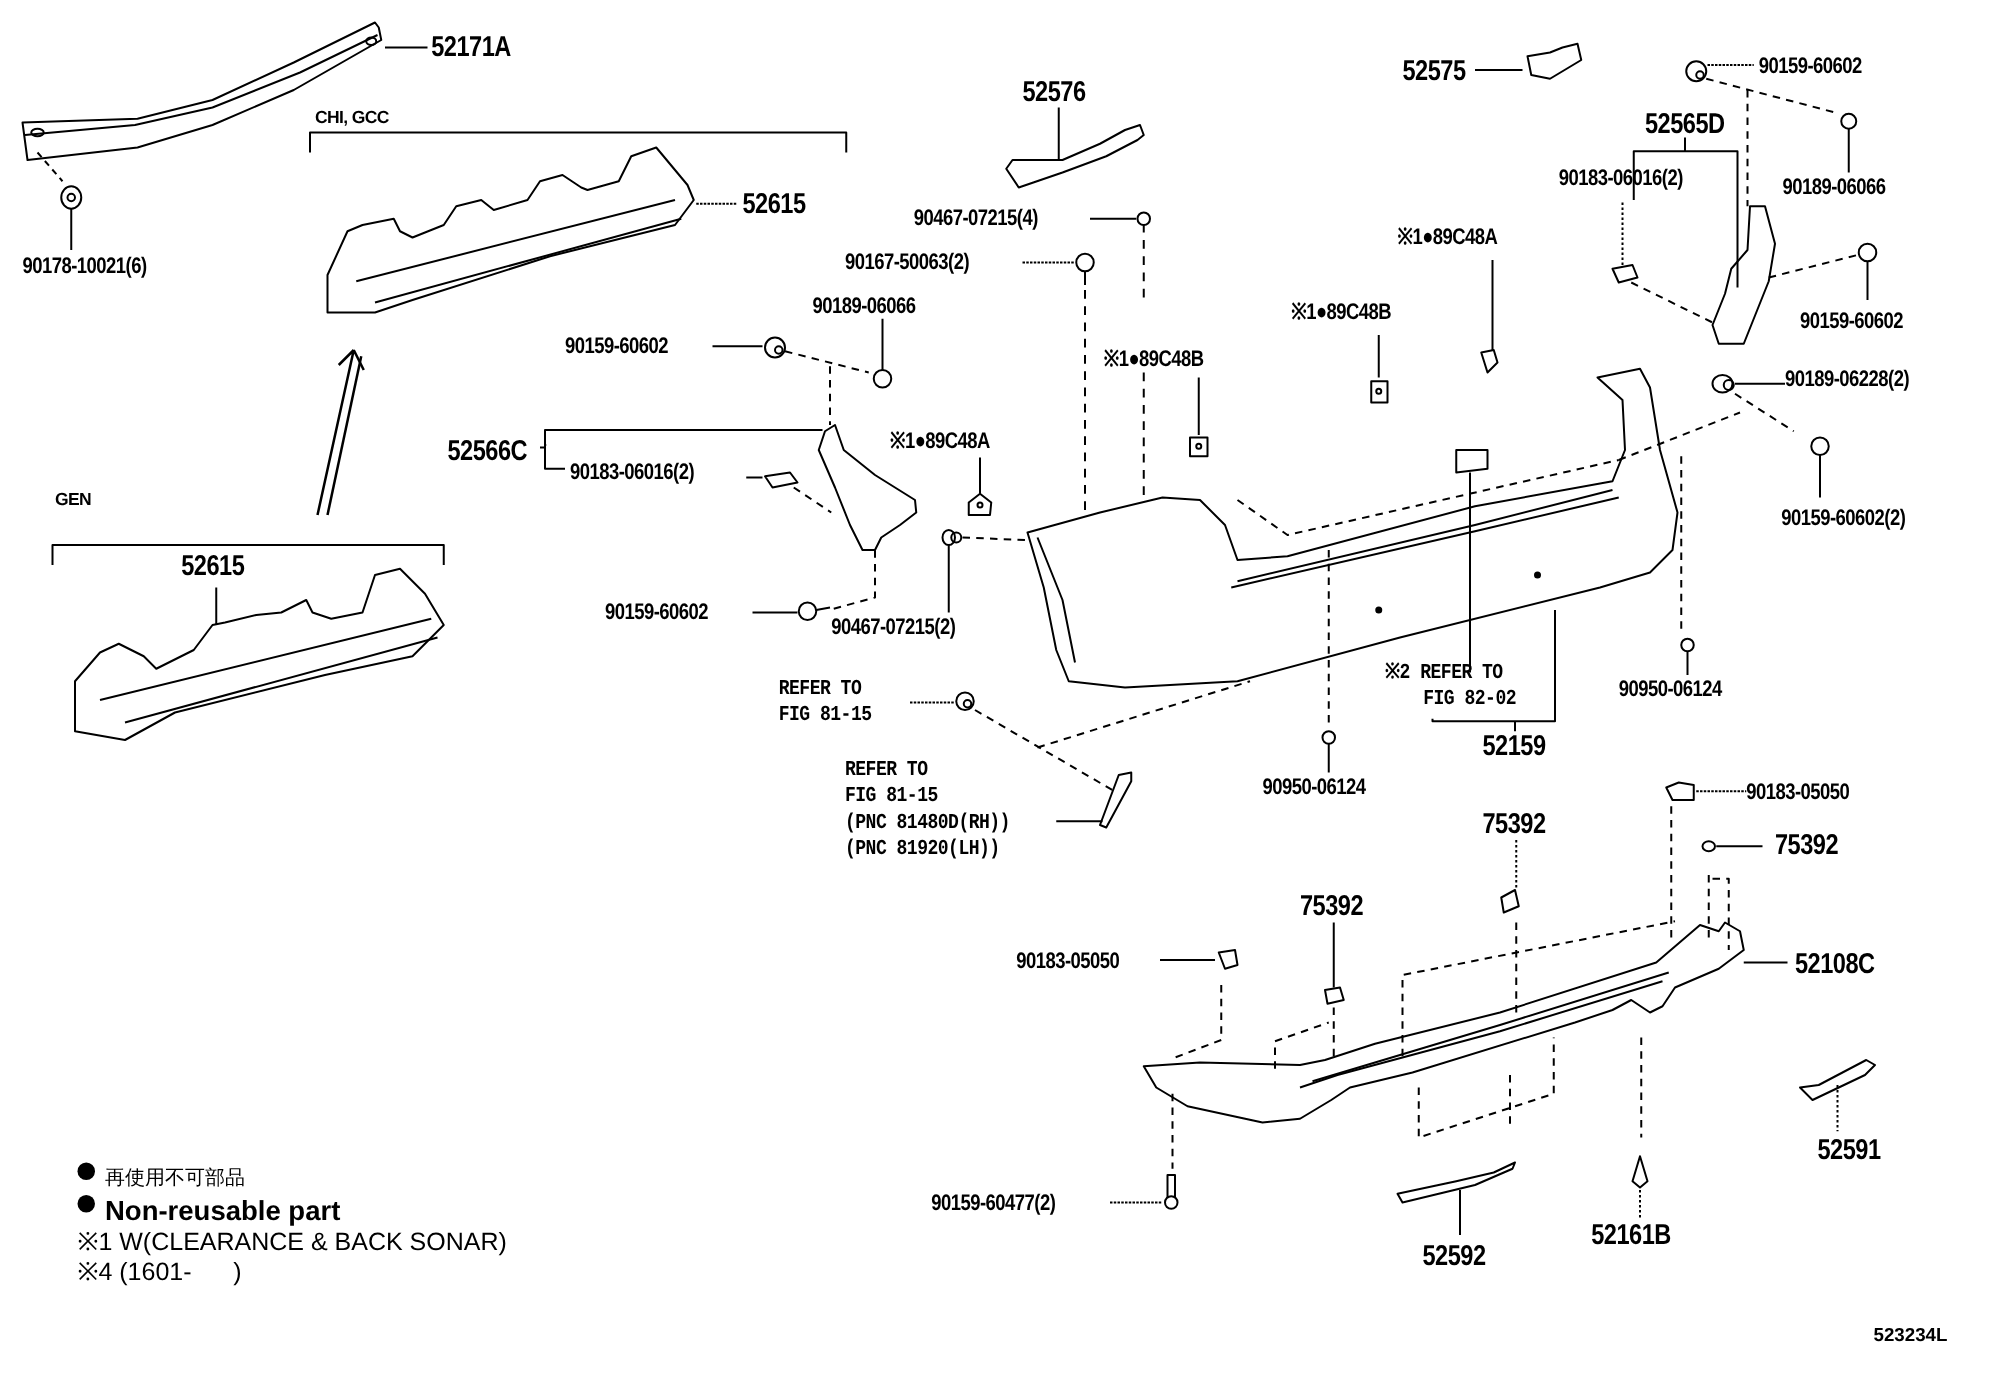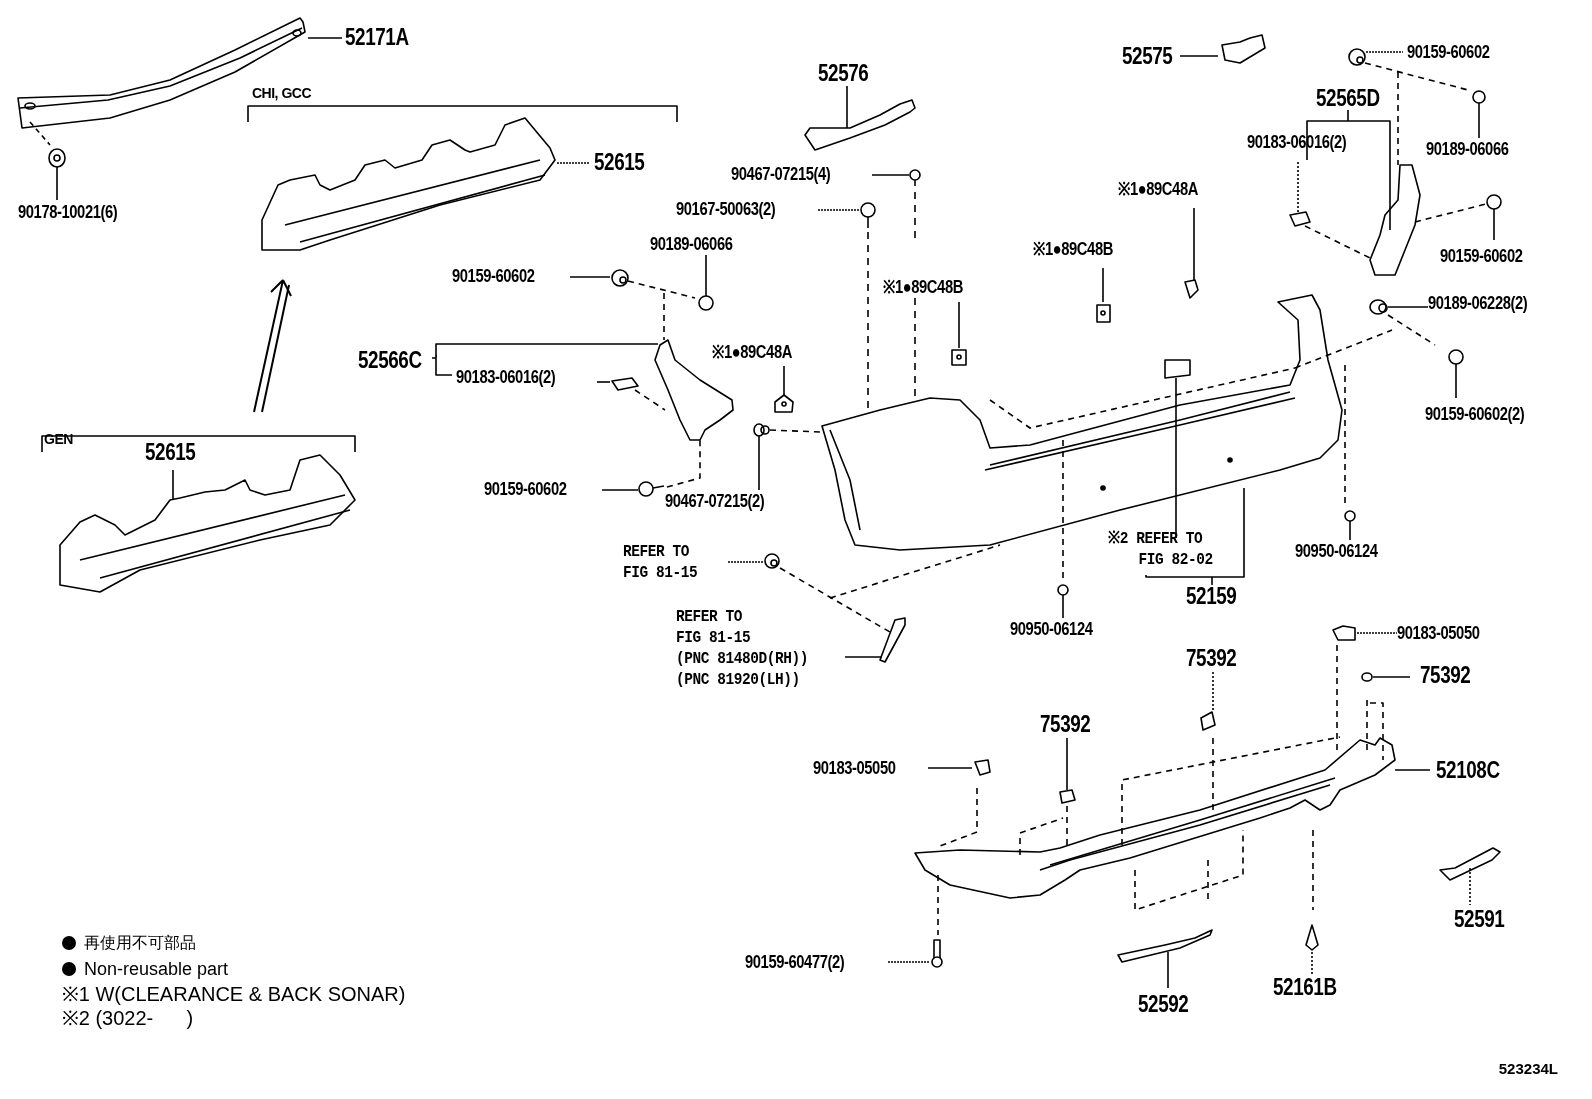--- a/index.html
+++ b/index.html
@@ -7,21 +7,21 @@
          font-family: "Liberation Sans Narrow", "Liberation Sans", sans-serif; }
   #diagram { position: absolute; left: 0; top: 0; width: 1592px; height: 1099px; }
   .lbl { position: absolute; white-space: nowrap; color: #000; font-weight: bold;
          font-family: "Liberation Sans", sans-serif; letter-spacing: -0.5px;
          transform: scaleX(0.82); transform-origin: left top; line-height: 1; cursor: pointer; }
   .lbl.big { font-size: 23px; }
   .lbl.med { font-size: 18px; }
   .lbl.ref { font-size: 17px; line-height: 21px; font-family: "Liberation Mono", monospace; transform: scaleX(0.85); }
   .lbl.group { font-size: 14px; font-weight: bold; transform: none; cursor: default; }
   .legend { position: absolute; left: 62px; top: 930px; font-family: "Liberation Sans", sans-serif; font-size: 16px; color: #000; line-height: 26px; }
-  .legend .row { display: flex; align-items: center; gap: 8px; }
+  .legend .row { display: flex; align-items: flex-start; gap: 8px; }
   .legend .dot { width: 14px; height: 14px; border-radius: 50%; background: #000; display: inline-block; }
   .legend .note { font-size: 20px; line-height: 24px; }
   .figid { position: absolute; right: 34px; bottom: 22px; font-family: "Liberation Sans", sans-serif; font-weight: bold; font-size: 15px; margin-left: 44px; }
 </style>
 </head>
 <body>
 
 <svg id="diagram" viewBox="0 0 1592 1099" xmlns="http://www.w3.org/2000/svg" fill="none" stroke="#000" stroke-width="1.6" stroke-linejoin="round">
 
   <g>
@@ -267,21 +267,21 @@
   <g>
       <path d="M1440 870 L1450 880 L1492 860 L1500 852 L1493 848 L1455 868 Z" fill="#fff"></path>
     </g>
   <line x1="1470" y1="868" x2="1470" y2="905" stroke-dasharray="2,2"></line>
 </svg>
 
 <div class="lbl big" style="left:345px;top:26px;">52171A</div>
 <div class="lbl med" style="left:18px;top:203px;">90178-10021(6)</div>
 <div class="lbl group" style="left:252px;top:86px;">CHI, GCC</div>
 <div class="lbl big" style="left:594px;top:151px;">52615</div>
-<div class="lbl group" style="left:44px;top:432px;">GEN</div>
+<div class="lbl group" style="left:44px;top:392px;">GEN</div>
 <div class="lbl big" style="left:145px;top:441px;">52615</div>
 
 <div class="lbl big" style="left:818px;top:62px;">52576</div>
 <div class="lbl big" style="left:1122px;top:45px;">52575</div>
 <div class="lbl med" style="left:731px;top:165px;">90467-07215(4)</div>
 <div class="lbl med" style="left:676px;top:200px;">90167-50063(2)</div>
 <div class="lbl med" style="left:650px;top:235px;">90189-06066</div>
 <div class="lbl med" style="left:452px;top:267px;">90159-60602</div>
 <div class="lbl big" style="left:358px;top:349px;">52566C</div>
 <div class="lbl med" style="left:456px;top:368px;">90183-06016(2)</div>
@@ -329,19 +329,19 @@
 <div class="lbl big" style="left:1138px;top:993px;">52592</div>
 <div class="lbl big" style="left:1273px;top:976px;">52161B</div>
 
 <div class="legend">
   <div class="row">
     <span class="dot"></span>
     <span>再使用不可部品</span>
   </div>
   <div class="row">
     <span class="dot"></span>
-    <span style="font-size:18px;">Non-reusable part</span>
+    <span style="font-size:22px;font-weight:bold;">Non-reusable part</span>
   </div>
   <div class="note">※1 W(CLEARANCE &amp; BACK SONAR)</div>
-  <div class="note" style="white-space:pre;">※2 (3022-      )</div>
+  <div class="note" style="white-space:pre;">※4 (1601-      )</div>
 </div>
 
 <div class="figid">523234L</div>
 
 </body></html>

